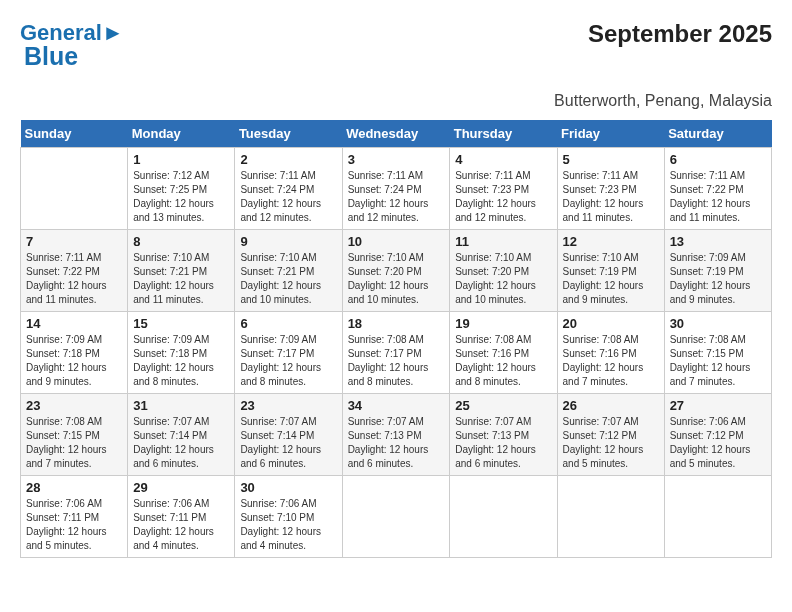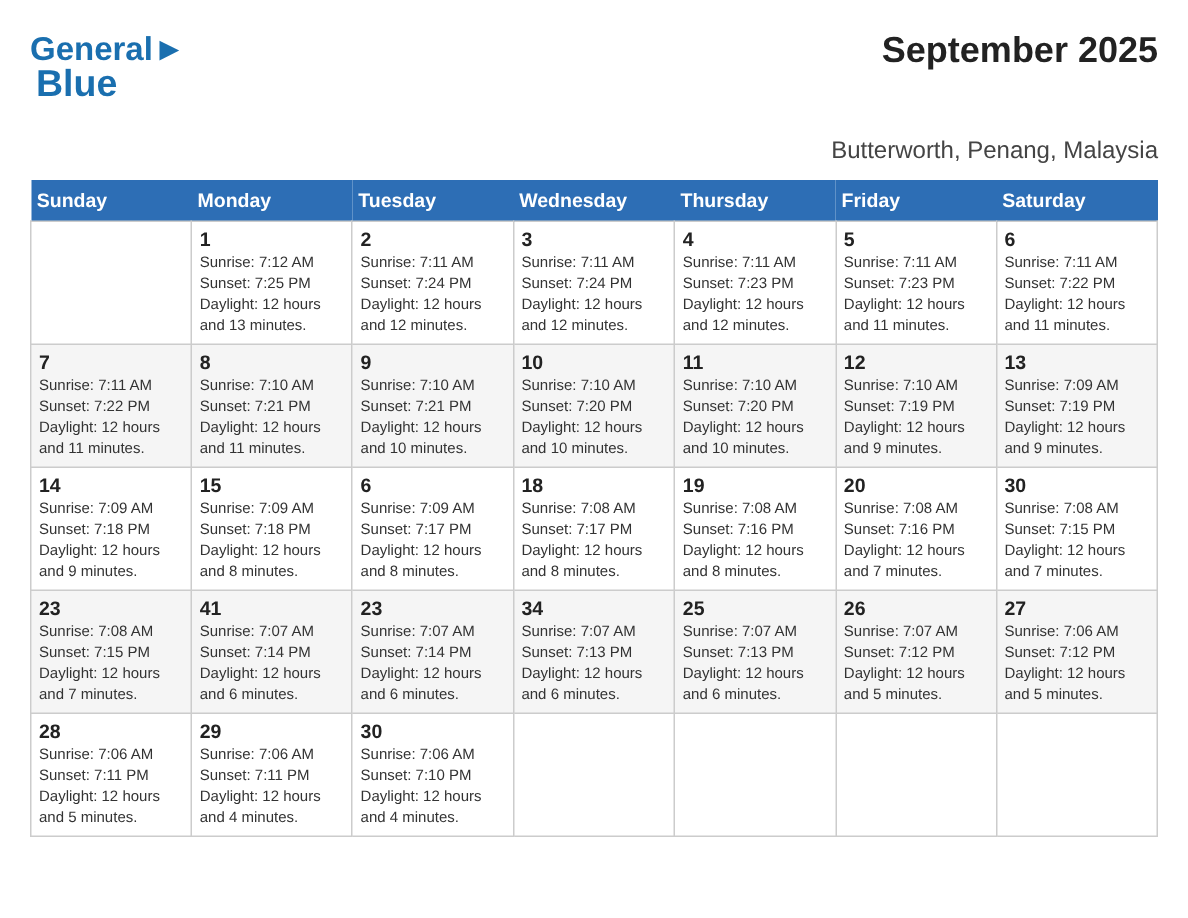--- a/index.html
+++ b/index.html
@@ -196,21 +196,21 @@
           <div class="day-num">30</div>
           <div class="day-info">Sunrise: 7:08 AM<br>Sunset: 7:15 PM<br>Daylight: 12 hours and 7 minutes.</div>
         </td>
       </tr>
       <tr>
         <td>
           <div class="day-num">23</div>
           <div class="day-info">Sunrise: 7:08 AM<br>Sunset: 7:15 PM<br>Daylight: 12 hours and 7 minutes.</div>
         </td>
         <td>
-          <div class="day-num">41</div>
+          <div class="day-num">31</div>
           <div class="day-info">Sunrise: 7:07 AM<br>Sunset: 7:14 PM<br>Daylight: 12 hours and 6 minutes.</div>
         </td>
         <td>
           <div class="day-num">23</div>
           <div class="day-info">Sunrise: 7:07 AM<br>Sunset: 7:14 PM<br>Daylight: 12 hours and 6 minutes.</div>
         </td>
         <td>
           <div class="day-num">34</div>
           <div class="day-info">Sunrise: 7:07 AM<br>Sunset: 7:13 PM<br>Daylight: 12 hours and 6 minutes.</div>
         </td>

